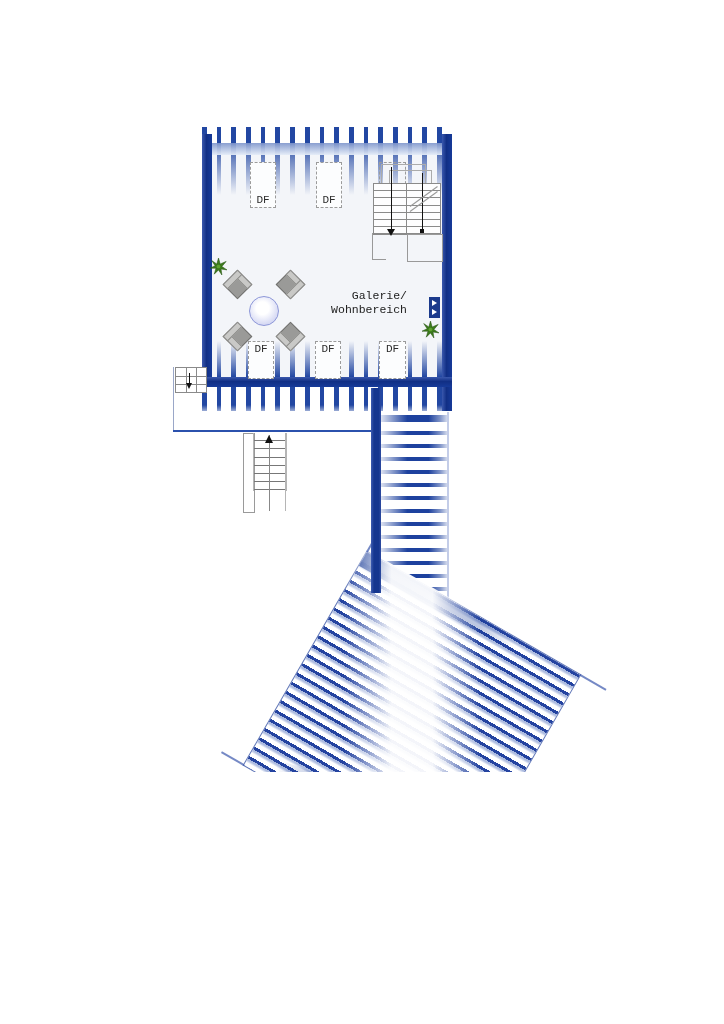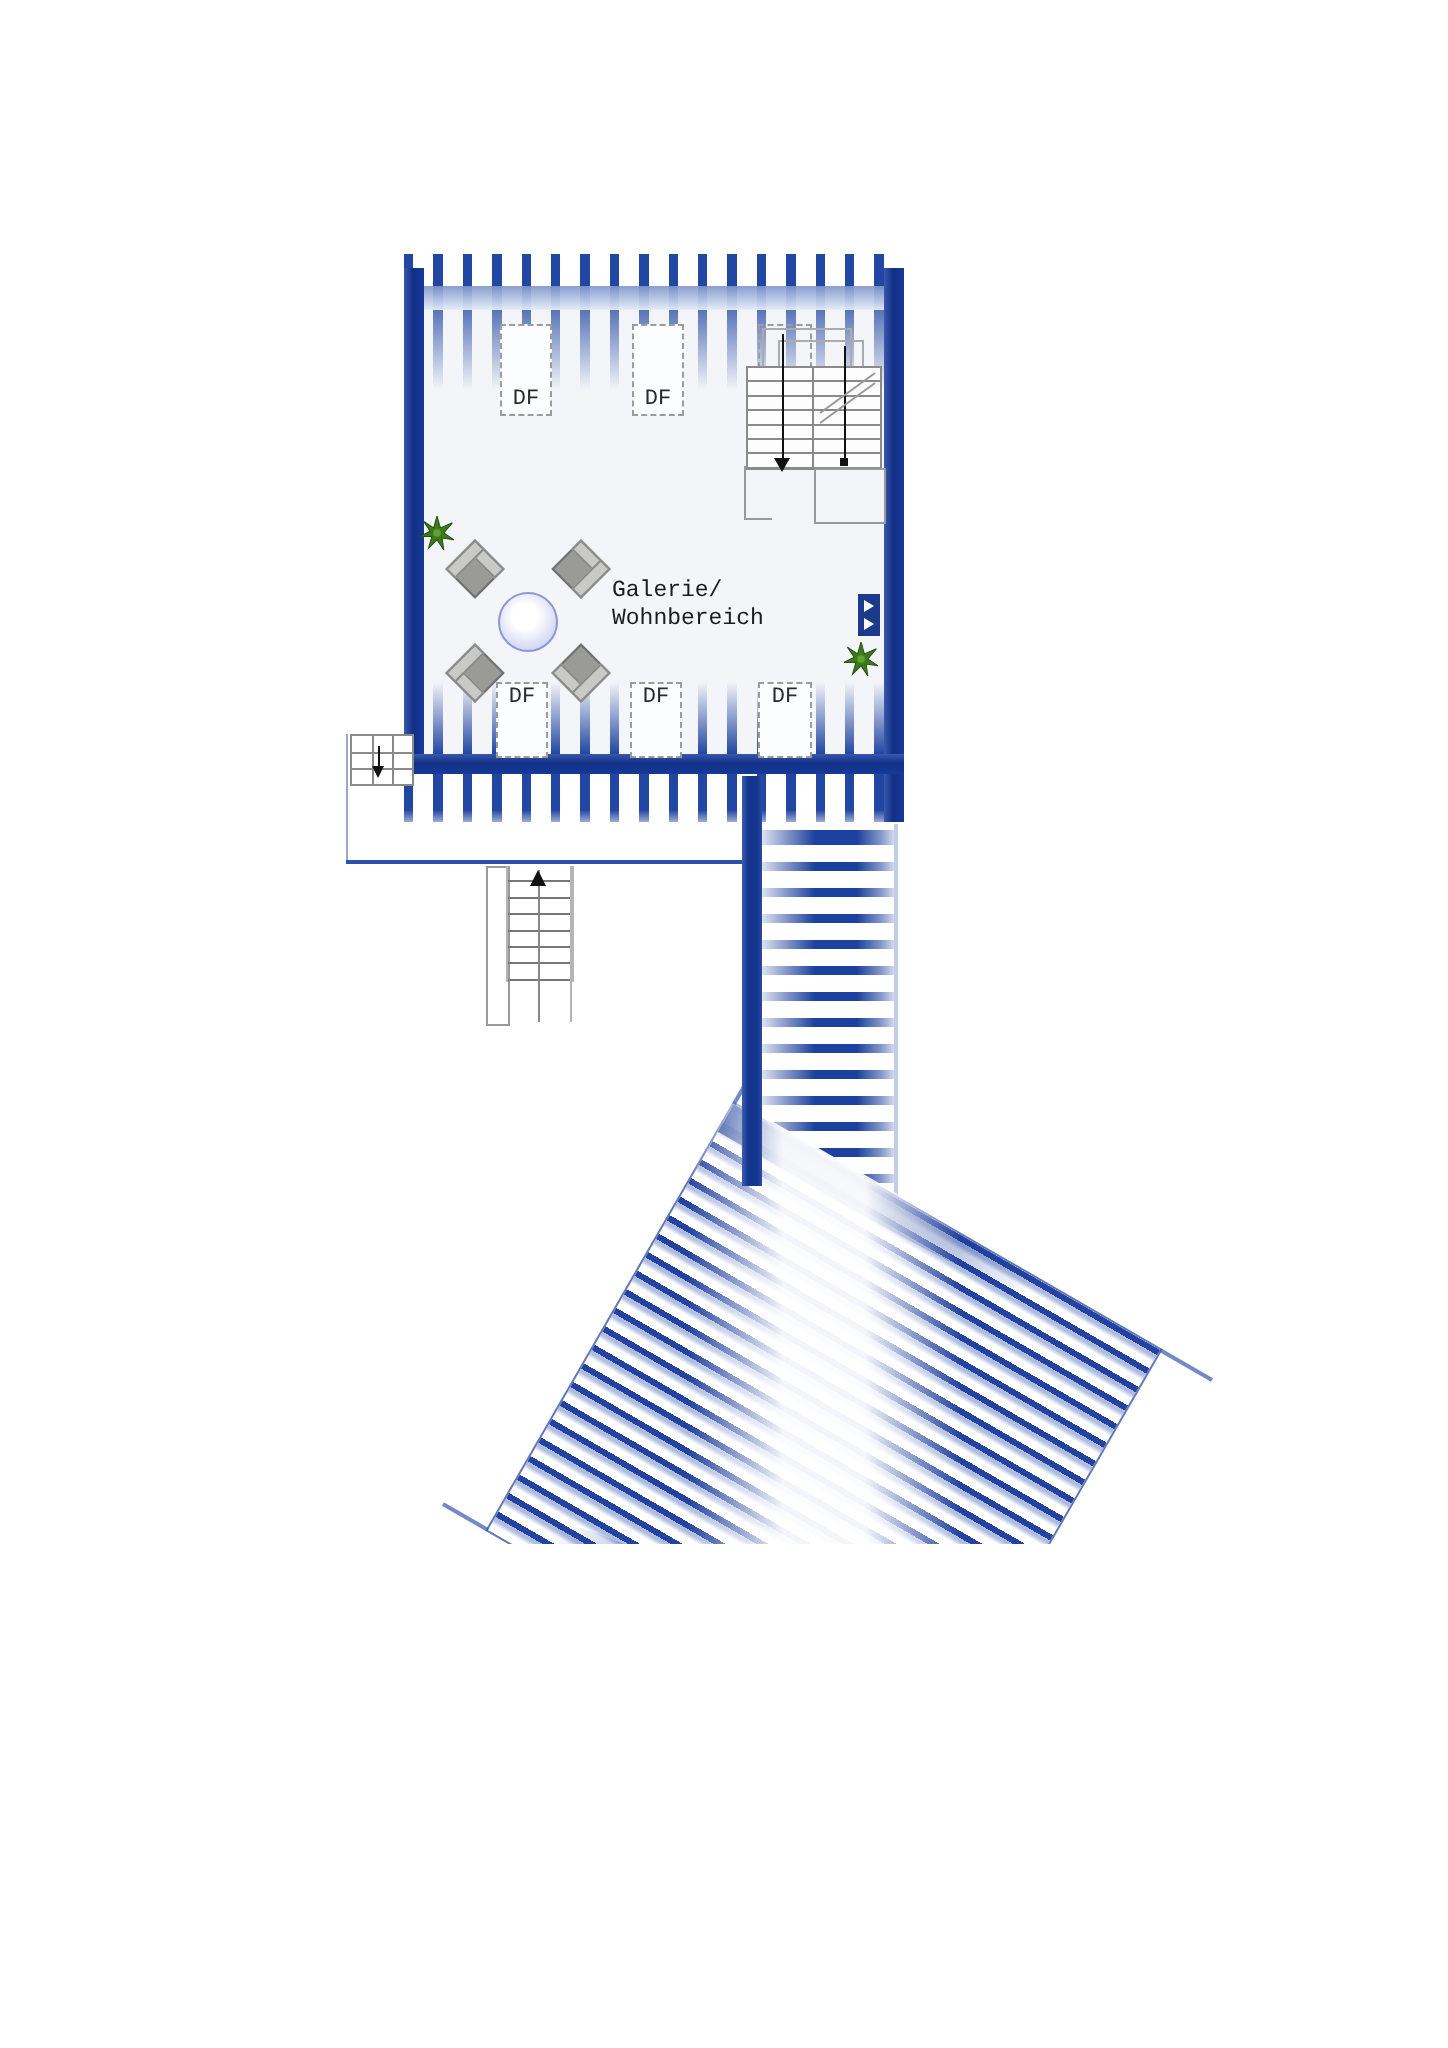--- a/index.html
+++ b/index.html
@@ -40,21 +40,21 @@
   .diag{height:1px;background:#999;transform-origin:left center;transform:rotate(-36deg);}
 
   
   .table{left:228px;top:296px;width:28px;height:28px;border-radius:50%;
     background:radial-gradient(circle at 45% 40%, #ffffff 0 28%, #d7daf4 70%, #bcc2ec);
     border:1px solid #8d97d8;}
   .chair{width:19px;height:19px;background:#9a9a98;border:1px solid #70706e;transform:rotate(45deg);}
   .chair .bk{position:absolute;background:#c9c9c7;border:0.5px solid #8a8a88;}
   .bk-h{left:-1px;right:-1px;height:5px;}
   .bk-v{top:-1px;bottom:-1px;width:5px;}
-  .room-label{left:285px;top:289px;width:90px;text-align:left;color:#1b1b1b;
+  .room-label{left:296px;top:289px;width:90px;text-align:right;color:#1b1b1b;
     font-size:11.5px;line-height:14px;}
 
   .fixture{left:408px;top:297px;width:11px;height:21px;background:#1b3a8c;}
   .fx{position:absolute;width:0;height:0;border-top:3px solid transparent;border-bottom:3px solid transparent;border-left:5px solid #fff;}
 
   
   .corr-left{left:152px;top:367px;width:1px;height:65px;background:#9aa7c8;}
   .corr-bottom{left:152px;top:430px;width:206px;height:2px;background:#2b51ad;}
   .ministair{left:154px;top:367px;width:30px;height:24px;border:1px solid #8a8a8a;background:#fff;
     background-image:

